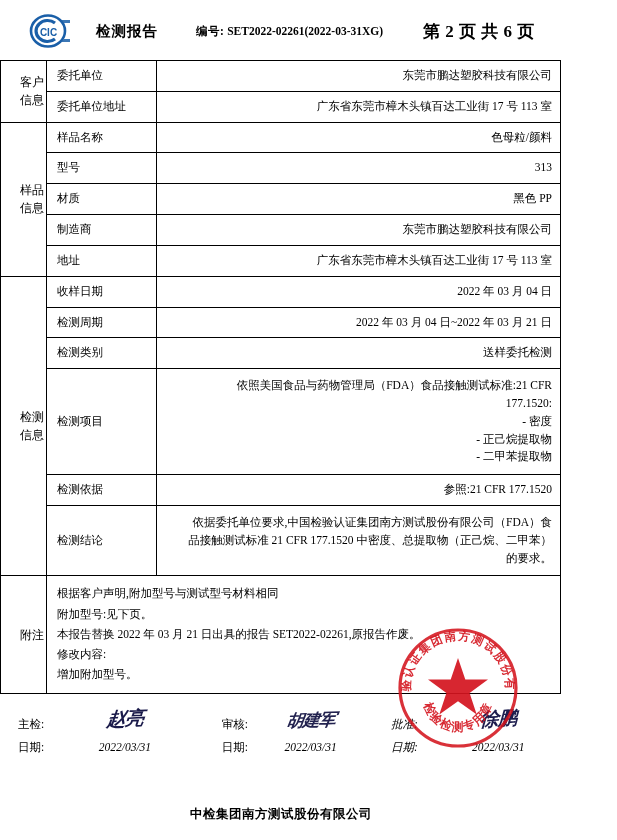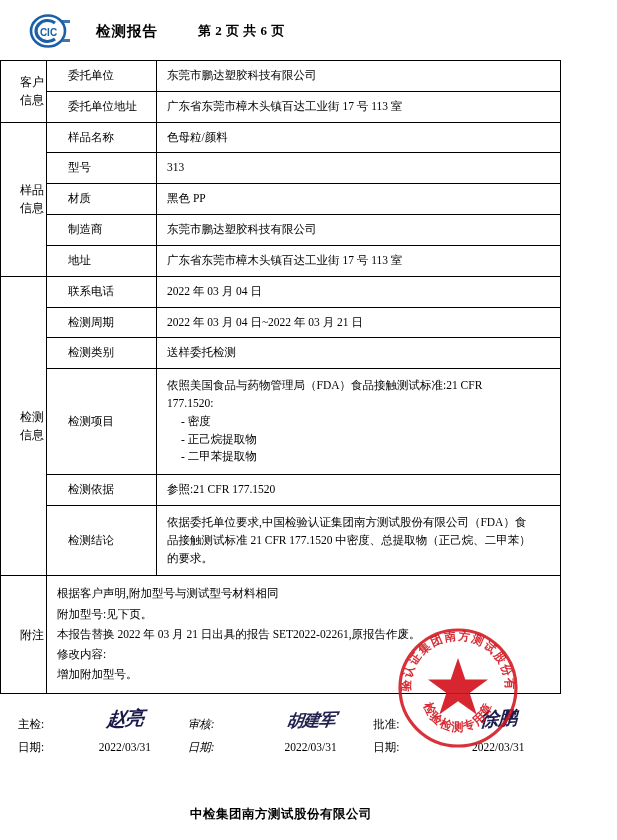--- a/index.html
+++ b/index.html
@@ -46,21 +46,21 @@
     white-space: nowrap;
   }
   .header-no {
     font-size: 11.5px;
     font-weight: bold;
     margin-left: 38px;
     white-space: nowrap;
   }
   .header-no .lbl { letter-spacing: 0.5px; }
   .header-page {
-    font-size: 13px;
+    font-size: 17px;
     font-weight: bold;
     margin-left: 40px;
     white-space: nowrap;
     letter-spacing: 0.5px;
   }
 
   
   .tbl {
     width: 561px;
     margin: 2px auto 0 auto;
@@ -77,26 +77,26 @@
   td.cat {
     width: 46px;
     text-align: center;
     font-size: 12px;
     padding: 4px 2px;
     line-height: 1.5;
   }
   td.lbl {
     width: 96px;
     text-align: left;
-    padding-left: 21px;
+    padding-left: 10px;
     font-size: 11.5px;
     font-family: Liberation Mono, monospace;
   }
   td.val {
-    text-align: left;
+    text-align: right;
     padding-left: 10px;
   }
   td.val-top { vertical-align: top; padding-top: 8px; padding-bottom: 8px; }
 
   .cat-inner { display: block; }
   .cat-inner span { display: block; text-align: right; }
 
   .item-list { margin: 0; padding: 0; }
   .item-list div { white-space: nowrap; }
   .indent { padding-left: 14px; }
@@ -130,38 +130,38 @@
     width: 62px;
     text-align: center;
     padding-bottom: 6px;
   }
   .sig-value {
     width: 125px;
     text-align: center;
     padding-bottom: 4px;
     position: relative;
   }
-  .sig-label-2 { width: 60px; text-align: left; padding-bottom: 6px; font-style: italic; }
-  .sig-label-3 { width: 62px; text-align: left; padding-bottom: 6px; }
+  .sig-label-2 { width: 60px; text-align: right; padding-bottom: 6px; }
+  .sig-label-3 { width: 62px; text-align: center; padding-bottom: 6px; font-style: italic; }
 
   .handwrite {
     font-family: "Liberation Serif", "DejaVu Serif", serif;
     font-style: italic;
     font-weight: bold;
     font-size: 19px;
     color: #1a1a4a;
     letter-spacing: -1px;
     transform: skewX(-8deg) rotate(-3deg);
     display: inline-block;
   }
   .hw2 { font-size: 17px; color: #22224f; transform: skewX(-10deg) rotate(-2deg); }
   .hw3 { font-size: 19px; color: #1c1c4d; transform: skewX(-6deg) rotate(-4deg); }
 
   .date-row td { height: 30px; vertical-align: middle; padding-bottom: 0; }
-  .date-row .sig-value { padding-bottom: 0; }
+  .date-row .sig-value { padding-bottom: 0; font-style: italic; }
 
   
   .stamp {
     position: absolute;
     left: 392px;
     top: 622px;
     width: 132px;
     height: 132px;
     pointer-events: none;
   }
@@ -197,20 +197,24 @@
     <div class="logo">
       <svg width="46" height="34" viewBox="0 0 46 34">
         <ellipse cx="20" cy="17" rx="17" ry="15.5" fill="none" stroke="#1a5fa8" stroke-width="2.6"></ellipse>
         <path d="M27 9 A11.5 10.5 0 1 0 27 25" fill="none" stroke="#1a5fa8" stroke-width="3.2"></path>
         <text x="20.5" y="21.5" font-family="Liberation Sans, sans-serif" font-size="10" font-weight="bold" fill="#1a5fa8" text-anchor="middle">CIC</text>
         <path d="M33 6 L42 6 L42 9 L36 9 Z" fill="#1a5fa8" opacity="0.85"></path>
         <path d="M33 28 L42 28 L42 25 L36 25 Z" fill="#1a5fa8" opacity="0.85"></path>
       </svg>
     </div>
     <div class="header-title">检测报告</div>
+    <div class="header-no">
+      <span class="lbl">编号:</span>
+      <span>SET2022-02261(2022-03-31XG)</span>
+    </div>
     <div class="header-page">第 2 页  共 6 页</div>
   </div>
 
   <table class="tbl">
     <colgroup>
       <col style="width:46px">
       <col style="width:110px">
       <col>
     </colgroup>
     <tbody>
@@ -257,21 +261,21 @@
         <td class="val">广东省东莞市樟木头镇百达工业街 17 号 113 室</td>
       </tr>
 
       <tr>
         <td class="cat" rowspan="6">
           <span class="cat-inner">
             <span>检测</span>
             <span>信息</span>
           </span>
         </td>
-        <td class="lbl">联系电话</td>
+        <td class="lbl">收样日期</td>
         <td class="val">2022 年 03 月 04 日</td>
       </tr>
       <tr>
         <td class="lbl">检测周期</td>
         <td class="val">2022 年 03 月 04 日~2022 年 03 月 21 日</td>
       </tr>
       <tr>
         <td class="lbl">检测类别</td>
         <td class="val">送样委托检测</td>
       </tr>

